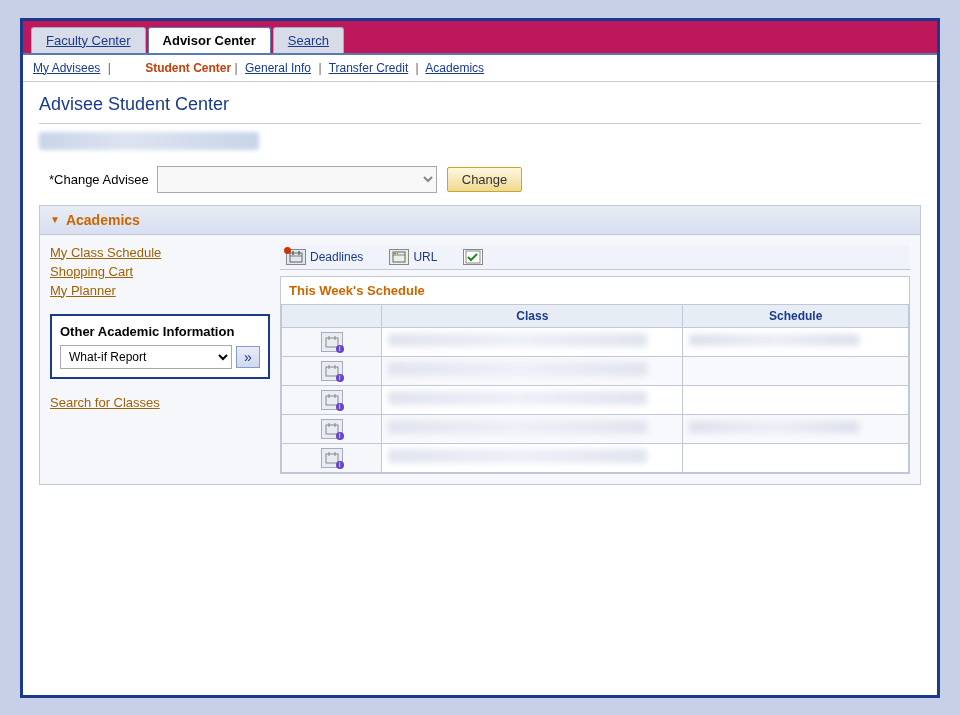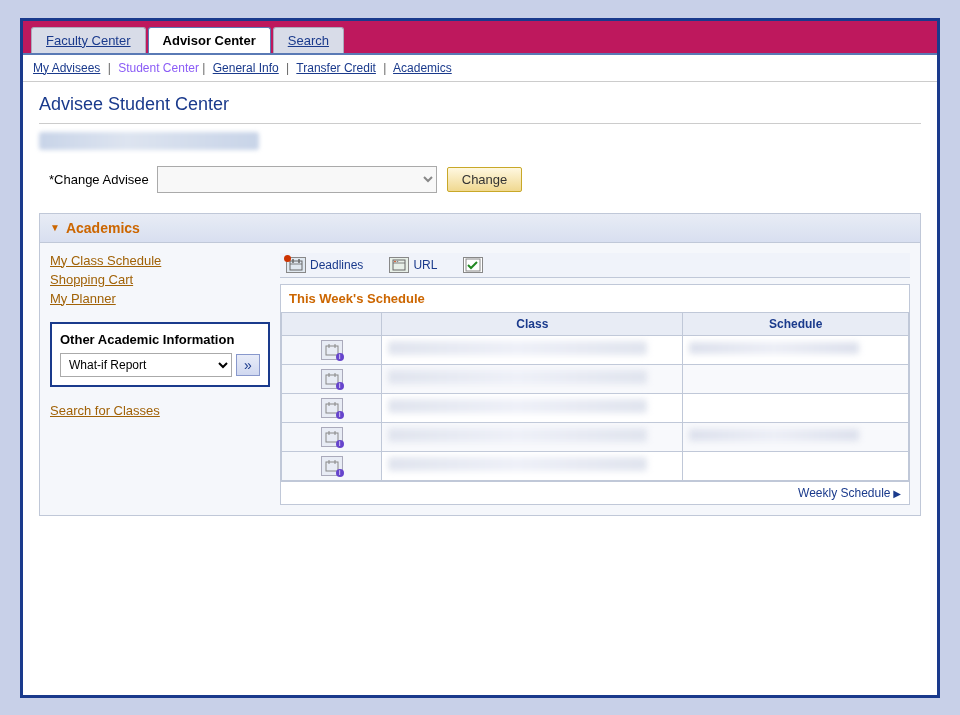--- a/index.html
+++ b/index.html
@@ -60,23 +60,24 @@
     .sub-nav a {
       color: #1a3a8c;
       text-decoration: underline;
       margin-right: 4px;
     }
     .sub-nav .separator {
       color: #666;
       margin-right: 4px;
     }
     .sub-nav .active-link {
-      font-weight: normal;
-      color: #8b5cf6;
+      font-weight: bold;
+      color: #c2410c;
       text-decoration: none;
+      margin-left: 27px;
     }
     
     .page-content {
       padding: 12px 16px;
       background: #fff;
     }
     .page-title {
       font-size: 18px;
       color: #1a3a8c;
       font-weight: normal;
@@ -89,21 +90,21 @@
       height: 18px;
       width: 220px;
       border-radius: 3px;
       margin-bottom: 16px;
       filter: blur(2px);
     }
     
     .change-advisee-row {
       display: flex;
       align-items: center;
-      margin-bottom: 20px;
+      margin-bottom: 12px;
       padding-left: 10px;
     }
     .change-advisee-label {
       font-size: 13px;
       margin-right: 8px;
       white-space: nowrap;
     }
     .change-advisee-select {
       width: 280px;
       padding: 4px 6px;
@@ -538,21 +539,18 @@
                           <line x1="10" y1="0" x2="10" y2="4" stroke="#888" stroke-width="1"></line>
                         </svg>
                       <div class="info-dot">i</div>
                     </div>
                   </td>
                   <td class="class-cell"><span class="blurred-cell"></span></td>
                   <td class="sched-cell"></td>
                 </tr>
               </tbody>
             </table>
-            <div class="weekly-sched-link">
-              <a href="#">Weekly Schedule</a>
-            </div>
           </div>
         </div>
       </div>
     </div>
   </div>
 </div>
 
 </body></html>

